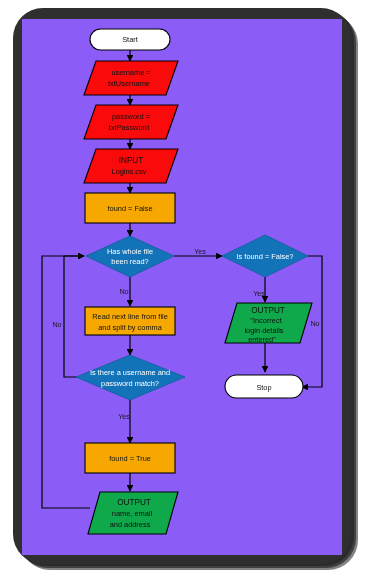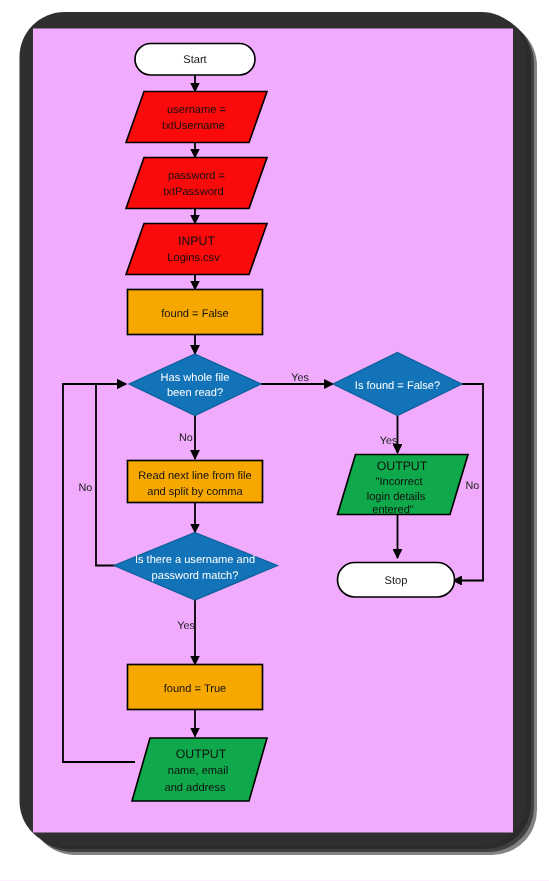--- a/index.html
+++ b/index.html
@@ -32,21 +32,21 @@
     position: absolute;
     left: 13px; top: 8px;
     width: 338px; height: 556px;
     border-radius: 30px;
     background: #2f2f2f;
   }
   .frame-inner {
     position: absolute;
     left: 22px; top: 19px;
     width: 320px; height: 536px;
-    background: #f0abfc;
+    background: #8b5cf6;
   }
   svg.chart { display:block; }
   text { font-family: "Liberation Sans", sans-serif; }
   .lbl-shape { font-size: 7.4px; fill: #111111; }
   .lbl-shape-white { font-size: 7.4px; fill: #ffffff; }
   .lbl-edge { font-size: 7.2px; fill: #1a1a1a; }
   .lbl-big { font-size: 8.2px; fill: #111111; }
   .term { fill:#ffffff; stroke:#000000; stroke-width:1.1; }
   .proc { fill:#F6A800; stroke:#000000; stroke-width:1.1; }
   .io-red { fill:#FA0A0A; stroke:#000000; stroke-width:1.1; }

